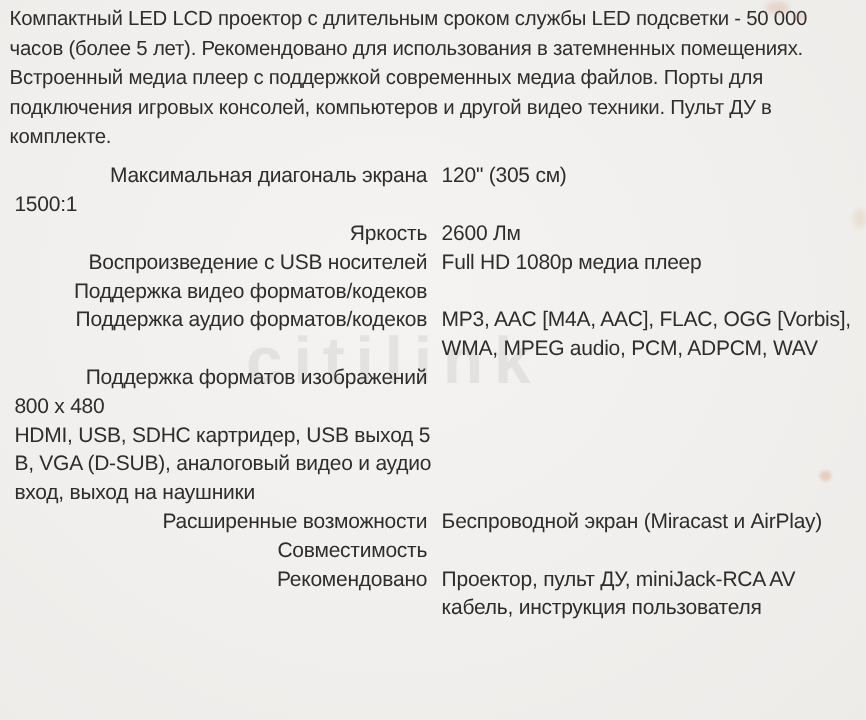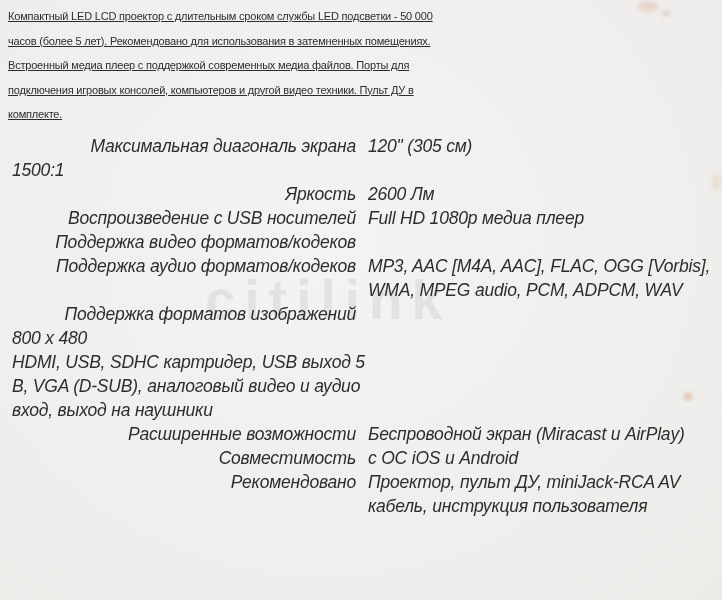--- a/index.html
+++ b/index.html
@@ -20,37 +20,35 @@
     letter-spacing:9px;
     color:rgba(125,125,118,0.13);
     z-index:0;
     user-select:none;
   }
   .desc {
     position:absolute;
     left:8px; top:4px;
     margin:0;
     width:710px;
-    font-size:11px;
+    font-size:17px;
     line-height:24.6px;
     letter-spacing:-0.2px;
     white-space:pre;
     z-index:1;
-    text-decoration:underline;
   }
   .spec-table {
     position:absolute;
     left:0; top:134px;
     width:722px;
     z-index:1;
   }
   .spec-row {
     display:flex;
     align-items:flex-start;
-    font-style:italic;
   }
   .spec-label {
     flex:none;
     width:356px;
     text-align:right;
     font-size:17.5px;
     line-height:24px;
     letter-spacing:-0.2px;
     white-space:nowrap;
   }
@@ -124,21 +122,20 @@
 вход, выход на наушники</div>
   </div>
 
   <div class="spec-row">
     <div class="spec-label">Расширенные возможности</div>
     <div class="spec-value">Беспроводной экран (Miracast и AirPlay)</div>
   </div>
 
   <div class="spec-row">
     <div class="spec-label">Совместимость</div>
-    <div class="spec-value">с ОС iOS и Android</div>
   </div>
 
   <div class="spec-row">
     <div class="spec-label">Рекомендовано</div>
     <div class="spec-value">Проектор, пульт ДУ, miniJack-RCA AV
 кабель, инструкция пользователя</div>
   </div>
 
 </div>
 

